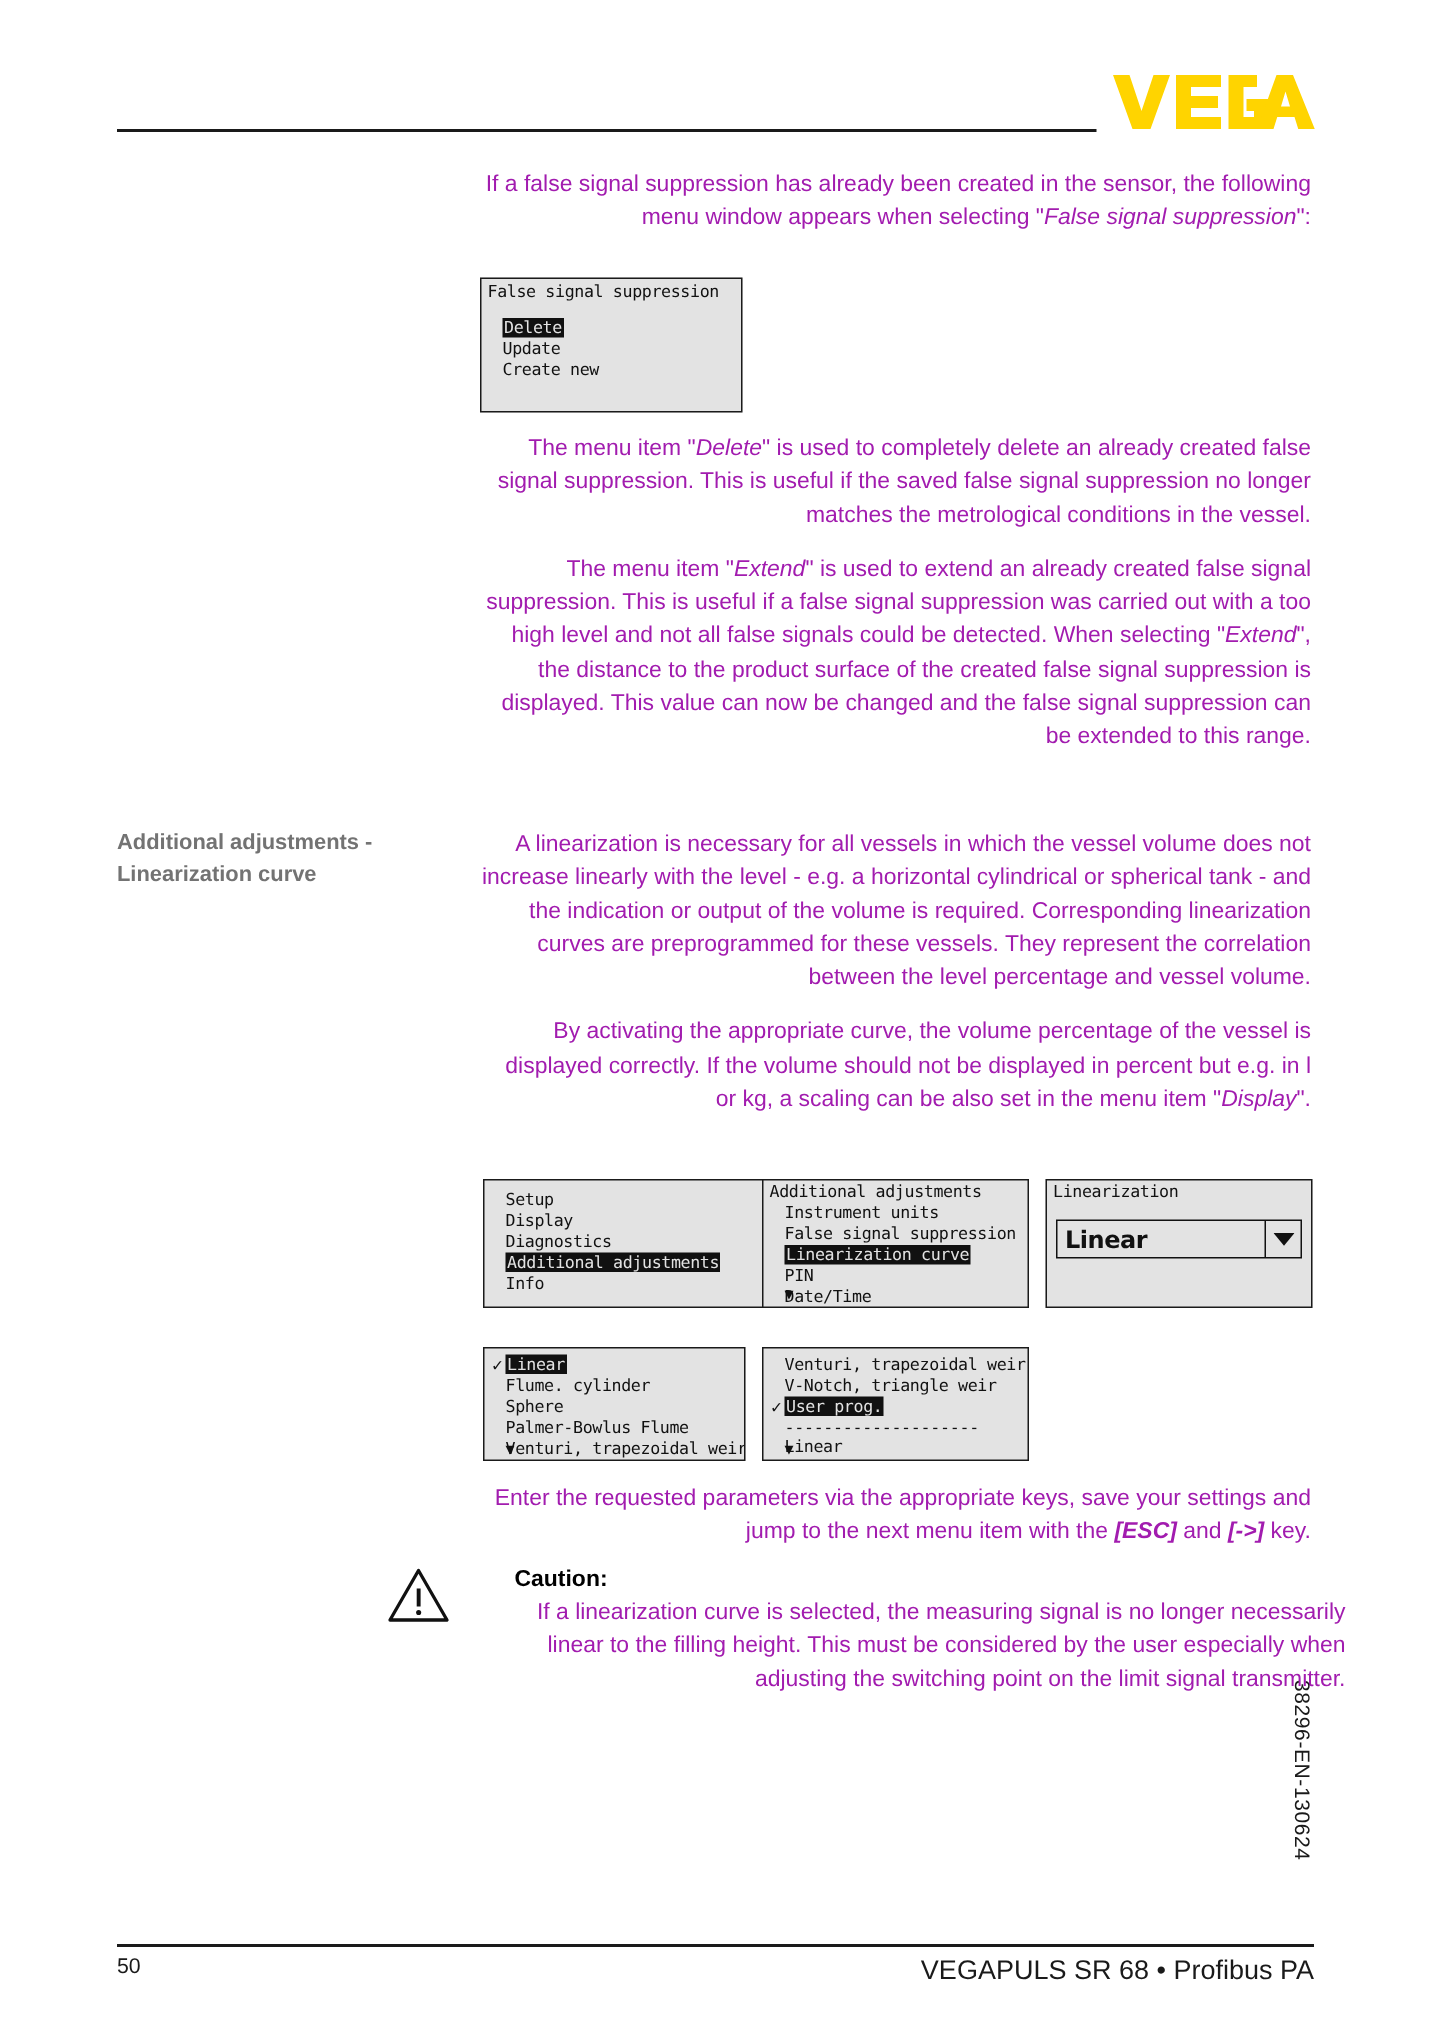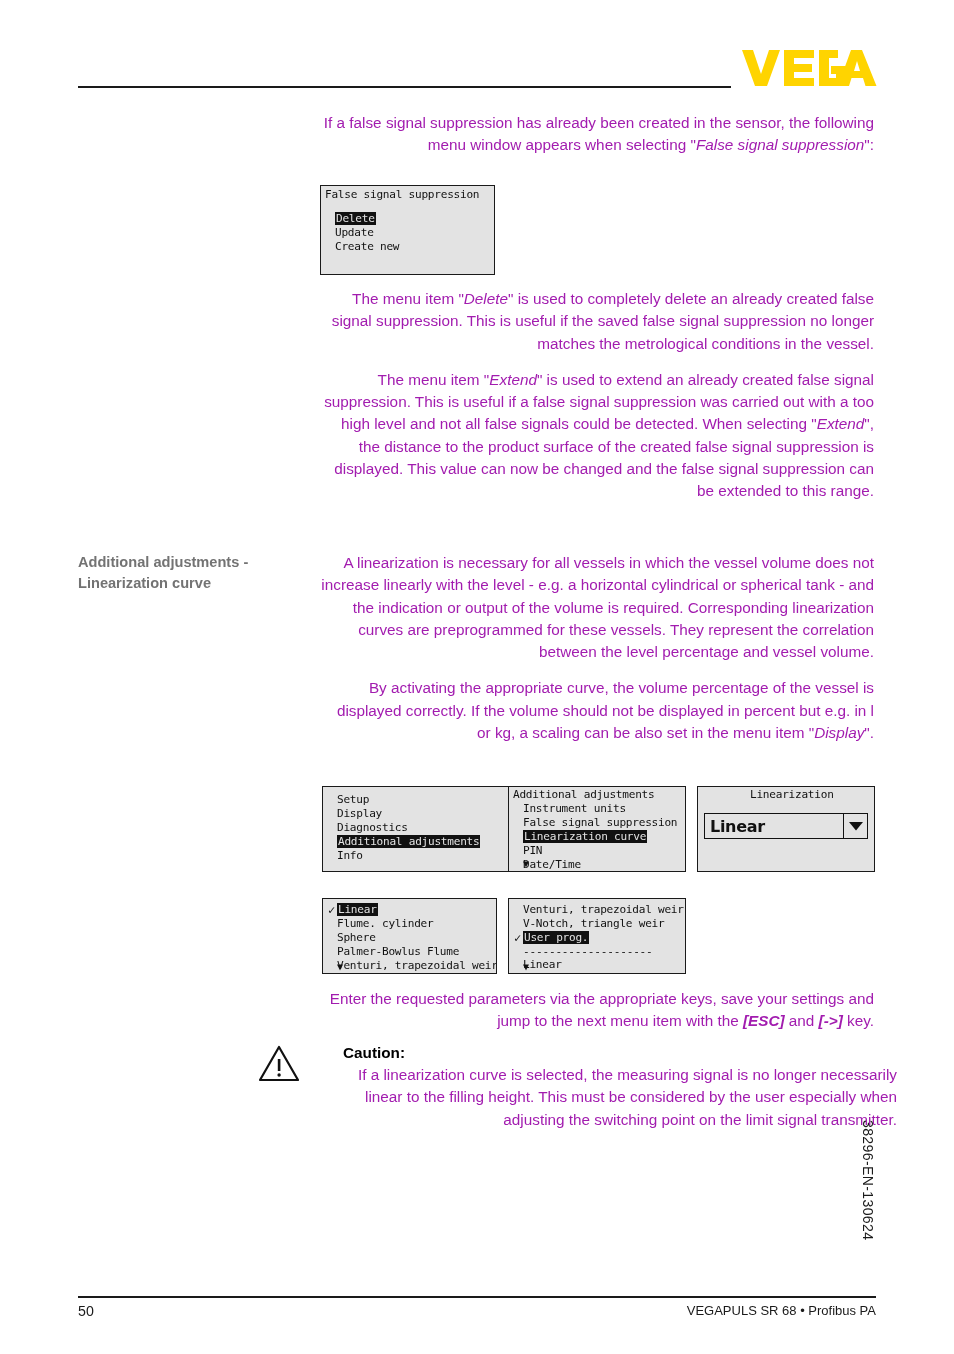--- a/index.html
+++ b/index.html
@@ -195,21 +195,21 @@
     top: 1303px;
     font-size: 14.2px;
     color: #1a1a1a;
   }
   .footer-product {
     position: absolute;
     left: 0;
     top: 1303px;
     width: 876px;
     text-align: right;
-    font-size: 13px;
+    font-size: 18px;
     color: #1a1a1a;
   }
   .doc-code {
     position: absolute;
     left: 860px;
     top: 1120px;
     font-size: 14px;
     color: #1a1a1a;
     writing-mode: vertical-rl;
     text-orientation: mixed;
@@ -275,21 +275,21 @@
 <div class="lcd" style="left:508px; top:786px; width:178px; height:86px;">
   <div class="lcd-line" style="margin-top:1px;">Additional adjustments</div>
   <div class="lcd-line indent">Instrument units</div>
   <div class="lcd-line indent">False signal suppression</div>
   <div class="lcd-line indent"><span class="sel">Linearization curve</span></div>
   <div class="lcd-line indent">PIN</div>
   <div class="lcd-line indent">Date/Time</div>
   <div class="arrow-down" style="left:14px; top:73px;">▼</div>
 </div>
 
-<div class="lcd" style="left:697px; top:786px; width:178px; height:86px;padding-left:48px;">
+<div class="lcd" style="left:697px; top:786px; width:178px; height:86px;">
   <div class="lcd-line" style="margin-top:1px;">Linearization</div>
   <div class="dd-box">
     <div class="dd-value">Linear</div>
     <div class="dd-btn">
       <svg width="14" height="10" viewBox="0 0 14 10" xmlns="http://www.w3.org/2000/svg">
           <polygon points="0,1 14,1 7,9.5" fill="#111"></polygon>
         </svg>
     </div>
   </div>
 </div>

